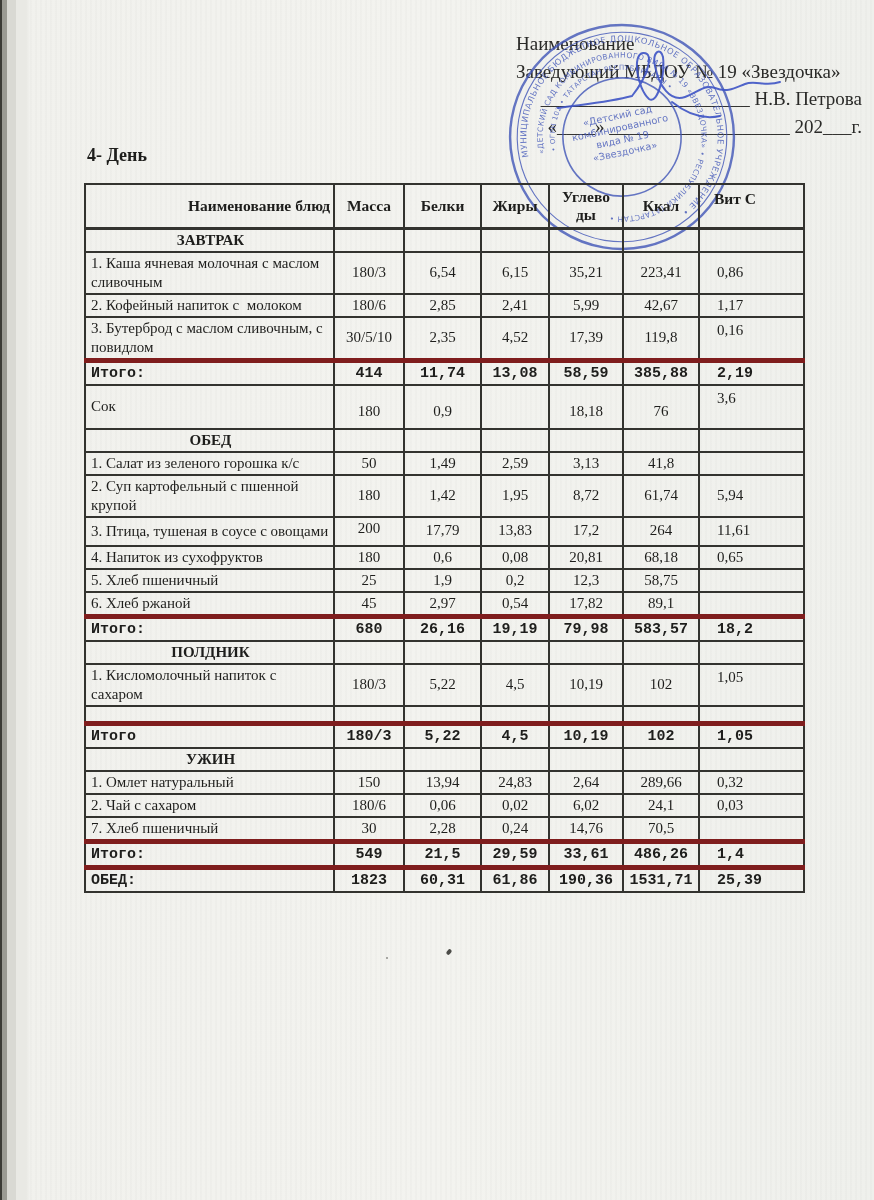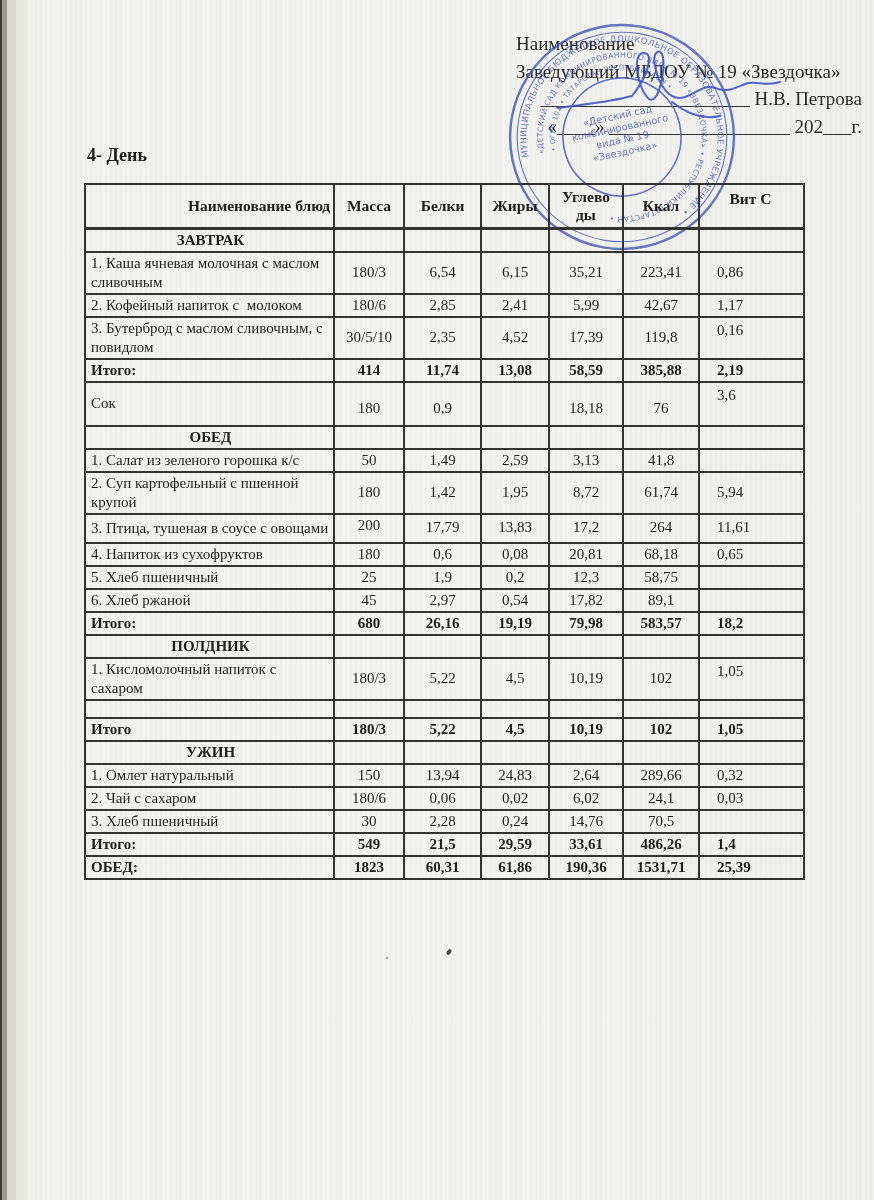--- a/index.html
+++ b/index.html
@@ -43,29 +43,29 @@
     font-size:15px; line-height:19px;
   }
   .menu col.w-name{width:249px}.menu col.w-mass{width:70px}.menu col.w-protein{width:77px}
   .menu col.w-fat{width:68px}.menu col.w-carbs{width:74px}.menu col.w-kcal{width:76px}
   .menu col.w-vitc{width:105px}
   .menu th,.menu td{ border:2px solid #33332f; padding:1px 3px; vertical-align:middle; }
   .menu thead tr{ height:44px; }
   .menu thead th{ border-bottom:3px solid #33332f; font-weight:bold; font-size:15.5px; text-align:center; }
   .menu th.h-name{ text-align:right; padding-left:14px; }
   .menu th.h-carbs{ white-space:pre-line; line-height:18px; }
-  .menu th.h-vitc{ vertical-align:top; text-align:center; padding:4px 16px 0 14px; }
+  .menu th.h-vitc{ vertical-align:top; text-align:left; padding:4px 16px 0 14px; }
 
   .menu td{ text-align:center; }
   .menu td.c-name{ text-align:left; padding-left:5px; white-space:pre-wrap;margin-top:36px; }
   .menu td.c-vitc{ text-align:left; padding-left:17px; }
   .menu tr.r-section td{ height:20px; }
   .menu tr.r-section td.c-name{ font-weight:bold; text-align:center; }
   .menu tr.r-item td{ height:20px; }
-  .menu tr.r-total td, .menu tr.r-grand td{ font-weight:bold; height:21px; border-top:2px solid #7f1d1d; }
+  .menu tr.r-total td, .menu tr.r-grand td{ font-weight:bold; height:21px; border-top:5px solid #7f1d1d;font-family:Liberation Mono, monospace; }
   .menu tr.r-empty td{ height:18px; }
   .va-top{ vertical-align:top !important; padding-top:3px !important; }
   .va-low{ vertical-align:bottom !important; padding-bottom:7px !important; }
   .va-tl{ vertical-align:top !important; padding-top:3px !important; }
 
   
   .speck{ position:absolute; background:#4c4c48; border-radius:50%; }
   .speck.s1{ left:447px; top:949px; width:4px; height:6px; transform:rotate(40deg); border-radius:2px;}
   .speck.s2{ left:386px; top:957px; width:2px; height:2px; opacity:.6;}
 </style>
@@ -321,21 +321,21 @@
         <tr class="r-item">
           <td class="c-name">2. Чай с сахаром</td>
           <td class="c-mass">180/6</td>
           <td class="c-protein">0,06</td>
           <td class="c-fat">0,02</td>
           <td class="c-carbs">6,02</td>
           <td class="c-kcal">24,1</td>
           <td class="c-vitc">0,03</td>
         </tr>
         <tr class="r-item">
-          <td class="c-name">3. Хлеб пшеничный</td>
+          <td class="c-name">7. Хлеб пшеничный</td>
           <td class="c-mass">30</td>
           <td class="c-protein">2,28</td>
           <td class="c-fat">0,24</td>
           <td class="c-carbs">14,76</td>
           <td class="c-kcal">70,5</td>
           <td class="c-vitc"></td>
         </tr>
         <tr class="r-total">
           <td class="c-name">Итого:</td>
           <td class="c-mass">549</td>

